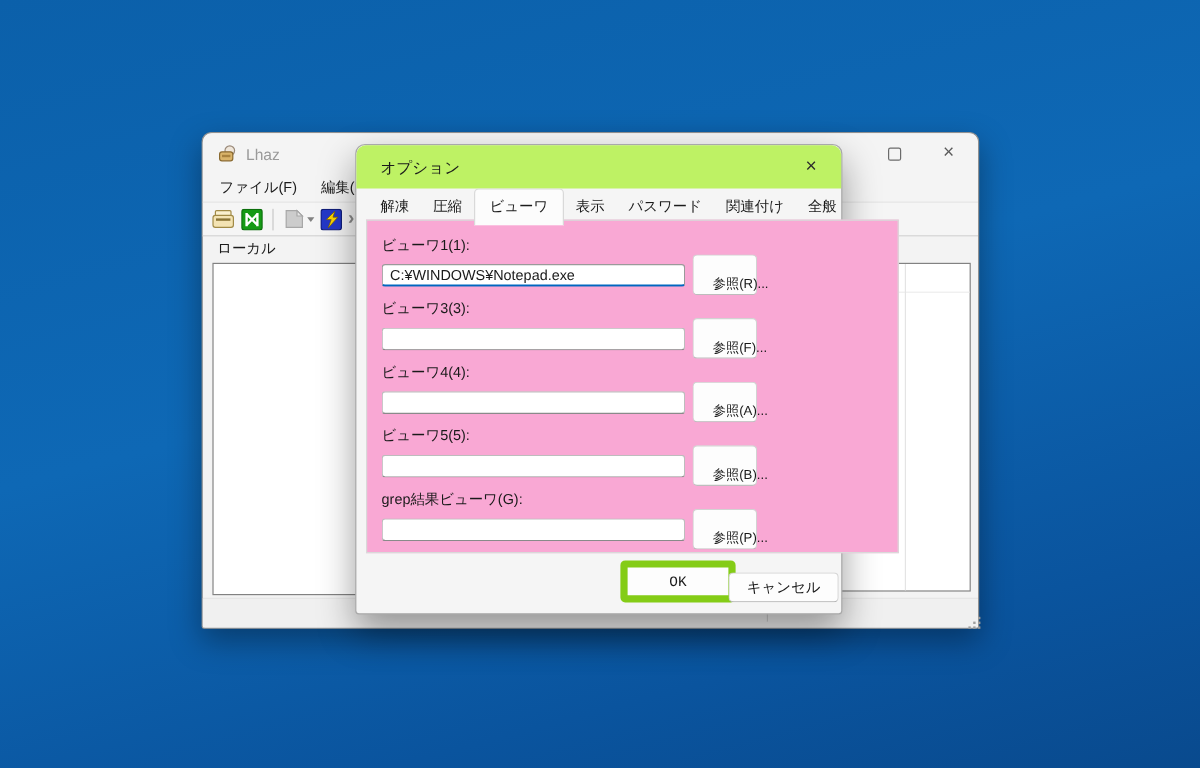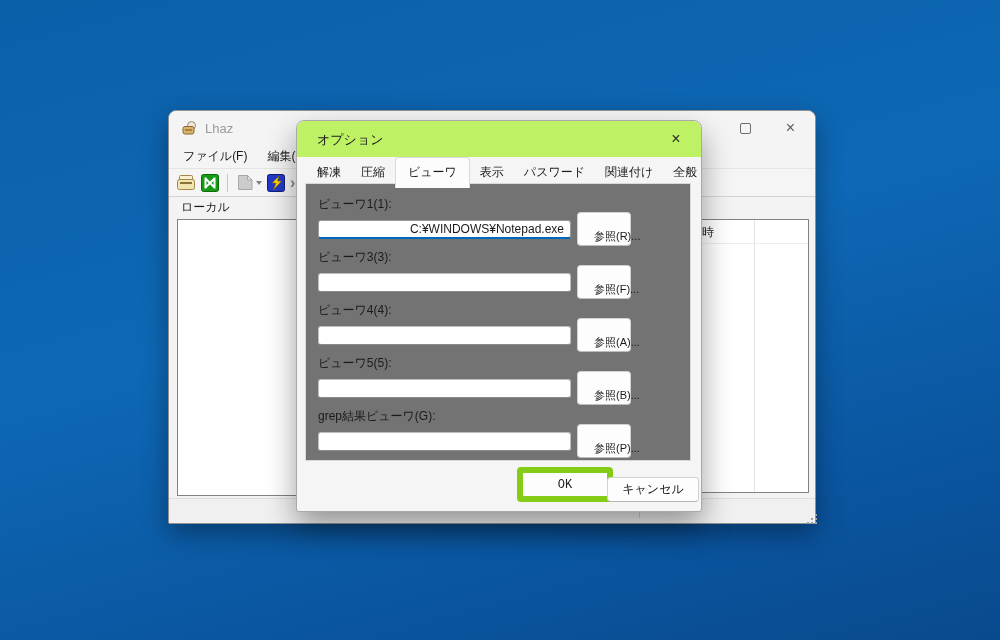--- a/index.html
+++ b/index.html
@@ -54,28 +54,28 @@
   .dlg-title{position:absolute;left:20px;top:10px;font-size:13px;color:#1a1a1a;}
   .dlg-close{position:absolute;right:8px;top:6px;width:34px;height:24px;display:flex;align-items:center;
     justify-content:center;font-size:16px;color:#2b2b2b;cursor:default;}
 
   .tabstrip{position:absolute;left:10px;top:40px;right:10px;height:26px;display:flex;align-items:flex-end;
     font-size:12px;color:#1b1b1b;z-index:2;}
   .tab{padding:4px 10px 6px;cursor:default;white-space:nowrap;}
   .tab.selected{background:#fcfcfc;border:1px solid #d9d9d9;border-bottom:1px solid #fcfcfc;
     border-radius:4px 4px 0 0;padding:6px 12px 6px;margin-bottom:-1px;}
 
-  .tabpanel{position:absolute;left:8px;top:62px;width:386px;height:278px;background:#737373;
+  .tabpanel{position:absolute;left:8px;top:62px;width:444px;height:278px;background:#f9a8d4;
     border:1px solid #d9d9d9;box-sizing:border-box;padding:12px 12px 0 12px;z-index:1;}
   .field-row{margin-bottom:3px;}
   .field-label{font-size:12px;color:#1a1a1a;height:16px;line-height:16px;white-space:nowrap;}
   .field-line{display:flex;align-items:center;gap:6px;margin-bottom:2px;}
   .field-input{width:253px;height:19px;box-sizing:border-box;border:1px solid #bdbdbd;border-bottom-color:#8a8a8a;
     border-radius:3px;background:#fff;font-size:12px;padding:0 6px;font-family:inherit;color:#1a1a1a;outline:none;}
-  .field-input.focused{border-color:#9a9a9a;border-bottom:2px solid #0067c0;text-align:right;}
+  .field-input.focused{border-color:#9a9a9a;border-bottom:2px solid #0067c0;}
   .browse-btn{width:54px;height:21px;box-sizing:border-box;border:1px solid #d2d2d2;border-bottom-color:#bdbdbd;
     border-radius:4px;background:#fdfdfd;font-size:11px;color:#1a1a1a;font-family:inherit;padding:16px;white-space:nowrap;}
   .ok-btn{position:absolute;left:220px;bottom:9px;width:84px;height:23px;border:6px solid #84cc16;border-radius:4px;
     background:#fdfdfd;font-size:12px;color:#1a1a1a;font-family:Liberation Mono, monospace;}
   .cancel-btn{position:absolute;left:310px;bottom:9px;width:90px;height:23px;border:1px solid #d2d2d2;
     border-bottom-color:#b5b5b5;border-radius:4px;background:#fdfdfd;font-size:12px;color:#1a1a1a;font-family:inherit;}
 </style>
 </head>
 <body>
 

